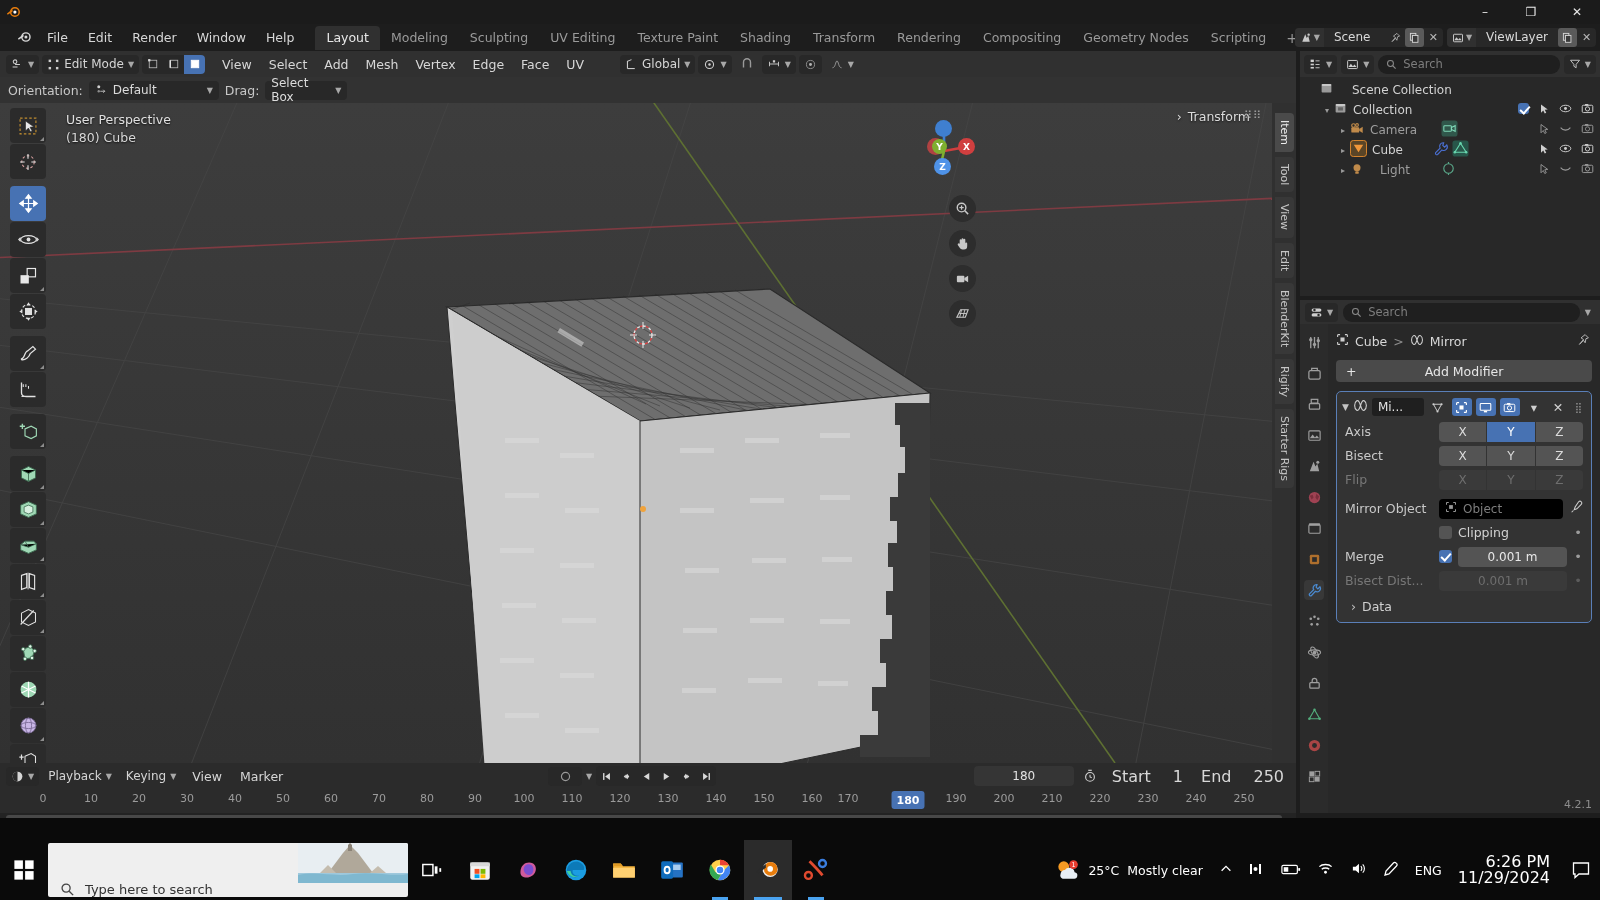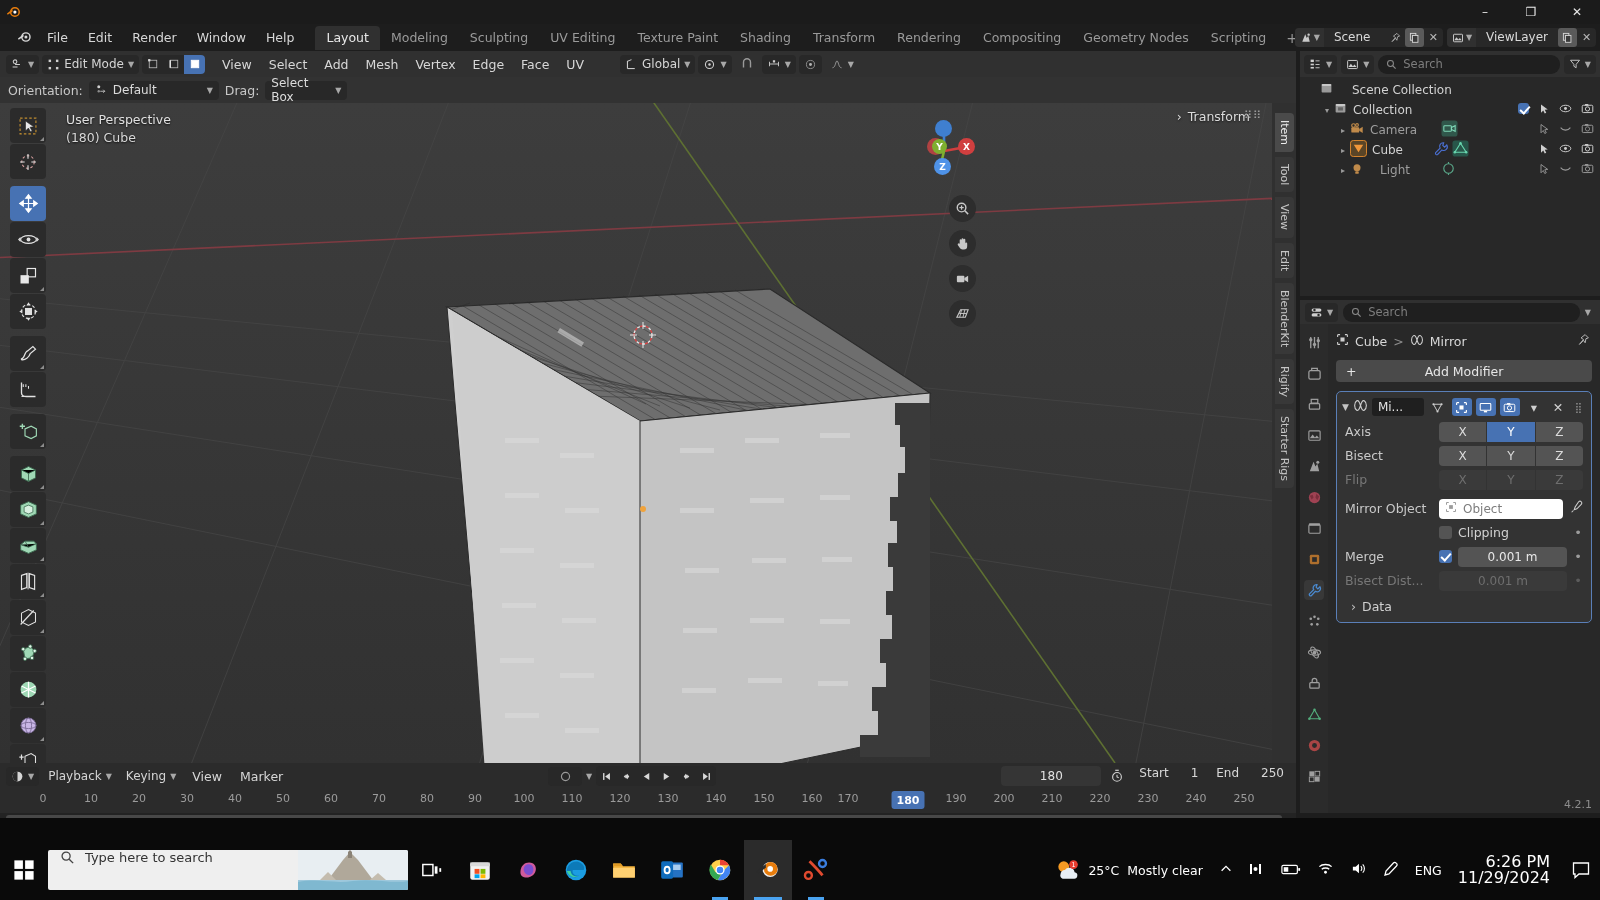--- a/index.html
+++ b/index.html
@@ -105,21 +105,21 @@
   
   .timeline{position:absolute;left:0;top:763px;width:1296px;height:50px;background:#2b2b2b;}
   .tl-header{height:26px;display:flex;align-items:center;padding-left:6px;gap:4px;background:#2b2b2b;}
   .tl-header .menu-item{padding:3px 7px;}
   .tl-center{position:absolute;left:548px;top:3px;display:flex;align-items:center;gap:4px;}
   .playctrl{display:flex;background:#282828;border-radius:4px;overflow:hidden;height:20px;}
   .playctrl>div{width:20px;height:20px;display:flex;align-items:center;justify-content:center;color:#d4d4d4;font-size:9px;}
   .tl-right{position:absolute;right:6px;top:3px;display:flex;align-items:center;gap:6px;}
   .framefield{background:#353535;border-radius:4px;height:20px;min-width:100px;display:flex;
               align-items:center;justify-content:center;font-size:12px;color:#e2e2e2;}
-  .se-field{display:flex;gap:22px;font-size:12px;color:#d8d8d8;padding:0 6px;height:20px;}
+  .se-field{display:flex;align-items:center;gap:22px;font-size:16px;color:#d8d8d8;padding:0 6px;height:20px;}
   .ruler{position:absolute;left:0;top:26px;width:1296px;height:24px;background:#2b2b2b;}
   .tick{position:absolute;top:3px;font-size:11px;color:#9b9b9b;transform:translateX(-50%);}
   .playhead{position:absolute;top:2px;height:18px;background:#4772b3;border-radius:3px;color:#fff;
             font-size:11px;display:flex;align-items:center;justify-content:center;padding:0 5px;
             transform:translateX(-50%);font-weight:bold;}
   .scrollbar-h{position:absolute;left:0;top:813px;width:1296px;height:10px;background:#232323;}
   .scrollbar-h .thumb{position:absolute;left:6px;top:2px;width:1276px;height:6px;background:#484848;border-radius:3px;}
 
   
   .outliner{position:absolute;left:1300px;top:51px;width:300px;height:245px;background:#282828;}
@@ -151,38 +151,38 @@
   .modtog{width:20px;height:18px;display:flex;align-items:center;justify-content:center;border-radius:3px;color:#cfcfcf;}
   .modtog.on{background:#4772b3;color:#fff;}
   .prow{display:flex;align-items:center;height:21px;margin-top:3px;padding:0 8px;gap:6px;}
   .prow .plabel{width:88px;font-size:12.5px;color:#c9c9c9;flex:none;}
   .prow .plabel.dim{color:#777;}
   .tri{display:flex;flex:1;border-radius:4px;overflow:hidden;gap:1px;}
   .tri>div{flex:1;height:20px;background:#545454;display:flex;align-items:center;justify-content:center;
            font-size:12px;color:#dcdcdc;}
   .tri>div.on{background:#4772b3;color:#fff;}
   .tri.dim>div{background:#3a3a3a;color:#6e6e6e;}
-  .objfield{flex:1;display:flex;align-items:center;gap:6px;background:#ffffff;border-radius:4px;height:20px;padding:0 6px;
+  .objfield{flex:1;display:flex;align-items:center;gap:6px;background:#000000;border-radius:4px;height:20px;padding:0 6px;
             color:#7d7d7d;font-size:12px;}
   .cbox{width:13px;height:13px;background:#545454;border-radius:3px;display:inline-block;}
   .cbox.checked{background:#4772b3;position:relative;}
   .cbox.checked:after{content:"";position:absolute;left:4px;top:1px;width:4px;height:8px;
                       border:solid #fff;border-width:0 2px 2px 0;transform:rotate(42deg);}
   .valfield{flex:1;background:#545454;border-radius:4px;height:20px;display:flex;align-items:center;
             justify-content:center;font-size:12px;color:#e8e8e8;}
   .valfield.dim{background:#3a3a3a;color:#6e6e6e;}
   .dot{color:#9b9b9b;font-size:13px;width:10px;text-align:center;}
   .dot.dim{color:#5c5c5c;}
   .datarow{display:flex;align-items:center;gap:6px;padding:8px 0 0 14px;font-size:12.5px;color:#d0d0d0;}
   .vnum{position:absolute;right:8px;bottom:2px;font-size:11px;color:#8c8c8c;}
 
   
   .taskbar{position:absolute;left:0;top:840px;width:1600px;height:60px;background:#0a0a0a;display:flex;align-items:center;}
   .start{width:48px;height:60px;display:flex;align-items:center;justify-content:center;}
-  .tsearch{width:360px;height:40px;background:#efefef;border-radius:2px;display:flex;align-items:flex-start;
+  .tsearch{width:360px;height:54px;background:#efefef;border-radius:2px;display:flex;align-items:flex-end;
            gap:10px;padding:0 12px;color:#333;font-size:13px;position:relative;overflow:hidden;}
   .tsearch .castle{position:absolute;right:0;top:0;height:40px;width:110px;}
   .tbapp{width:48px;height:60px;display:flex;align-items:center;justify-content:center;position:relative;}
   .tbapp.active{background:#2b2b2b;}
   .tbapp.active:after{content:"";position:absolute;bottom:0;left:10px;right:10px;height:3px;background:#4aa3f0;}
   .tbapp.run:after{content:"";position:absolute;bottom:0;left:16px;right:16px;height:3px;background:#4aa3f0;}
   .tray{position:absolute;right:0;top:0;height:60px;display:flex;align-items:center;gap:16px;padding-right:4px;color:#fff;font-size:12.5px;}
   .clock{display:flex;flex-direction:column;align-items:flex-end;line-height:16px;font-size:16px;}
   .notif{width:30px;height:60px;display:flex;align-items:center;justify-content:center;}
   .ghost{position:absolute;top:-22px;left:0;width:1600px;height:22px;background:#0a0a0a;}

